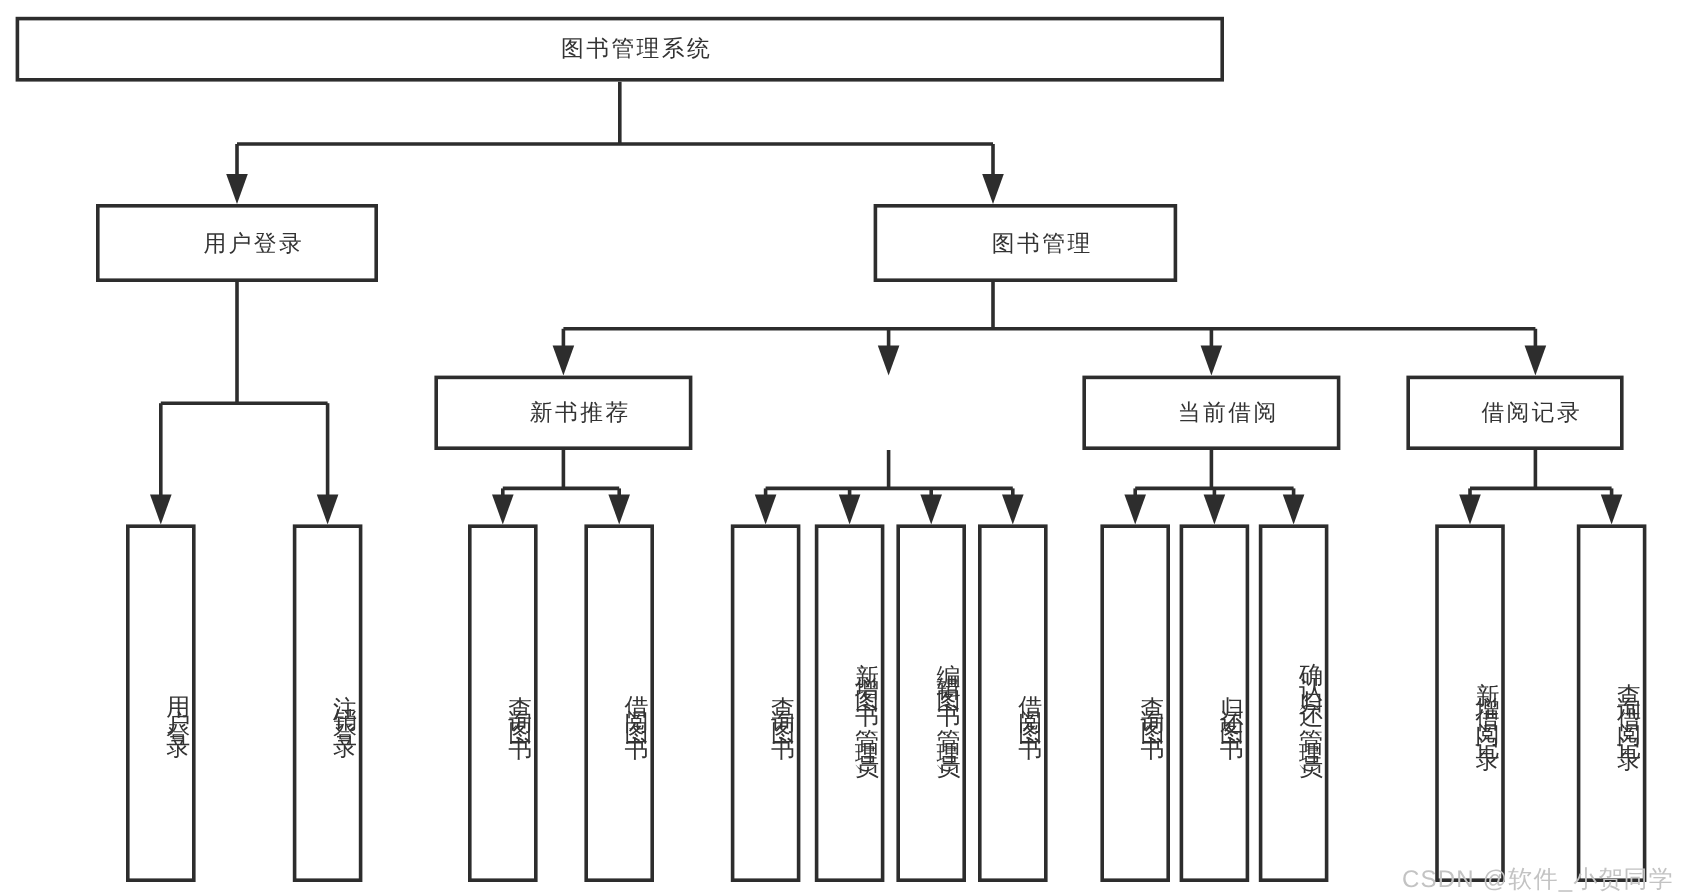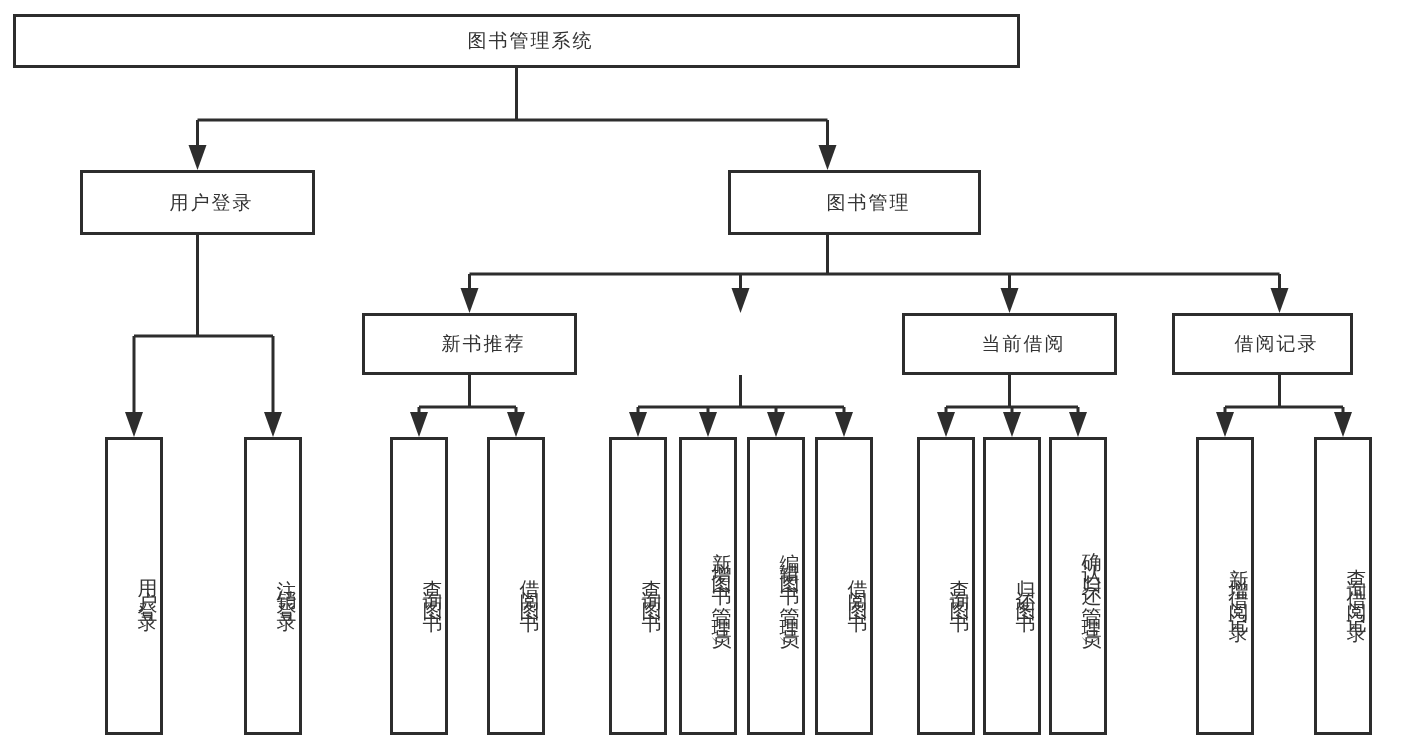--- a/index.html
+++ b/index.html
@@ -197,14 +197,15 @@
     <span>确认归还（管理员）</span>
   </div>
 
   <div class="node leaf" style="left:1196px;top:437px;width:58px;height:298px">
     <span>新增借阅记录</span>
   </div>
   <div class="node leaf" style="left:1314px;top:437px;width:58px;height:298px">
     <span>查询借阅记录</span>
   </div>
 
+  <div class="watermark">CSDN @软件_小贺同学</div>
 
 </div>
 
 </body></html>

